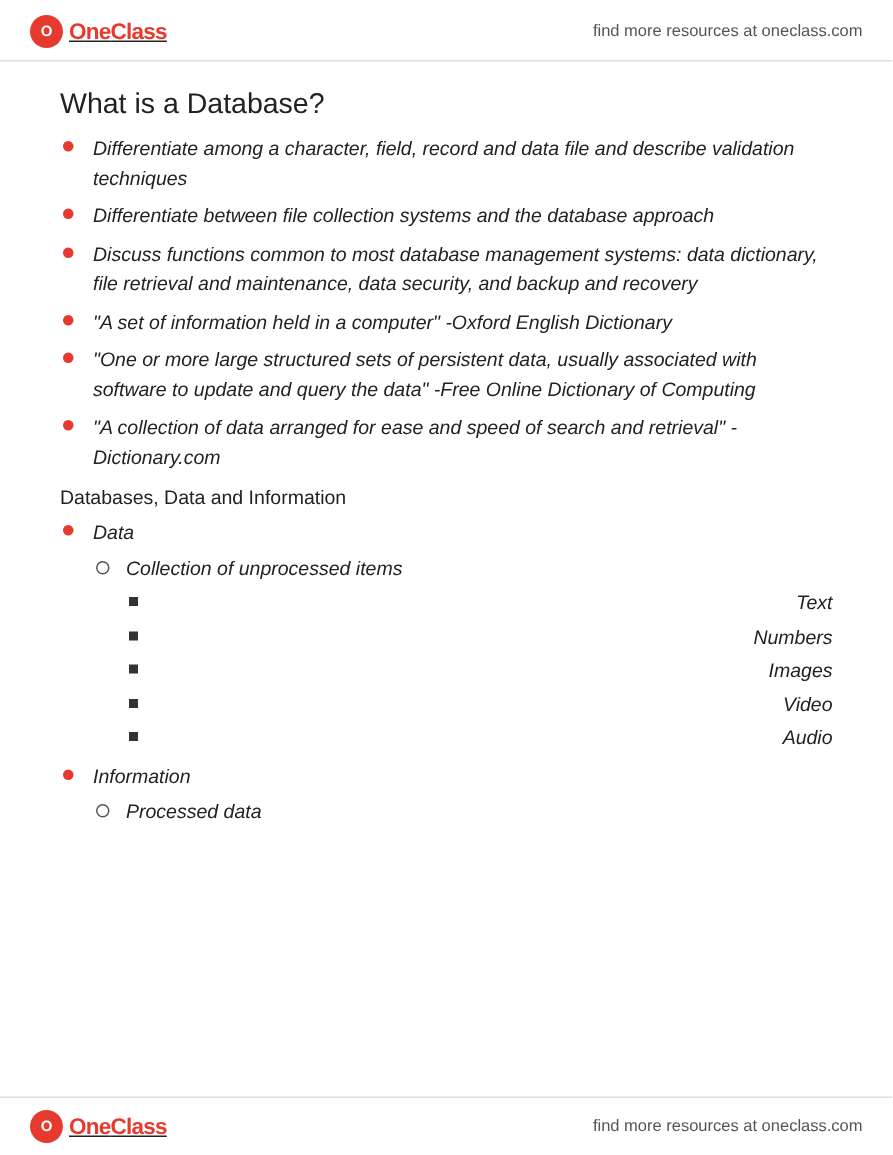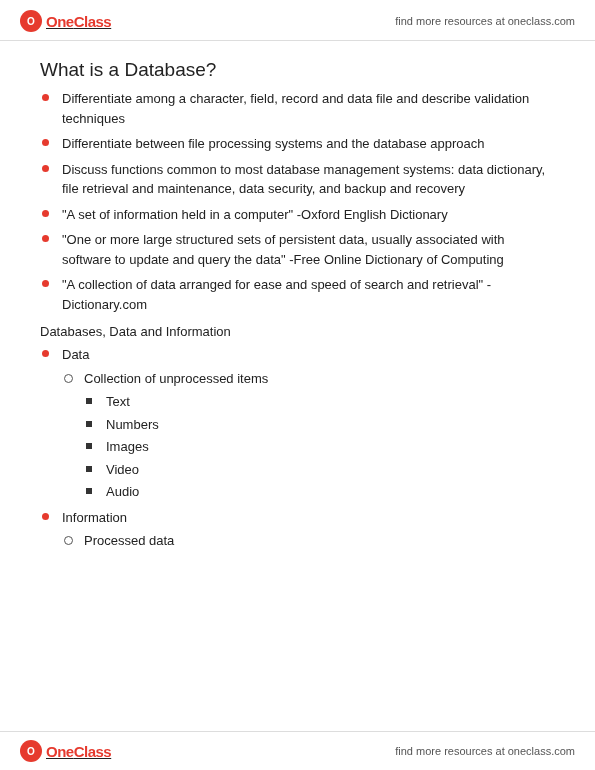--- a/index.html
+++ b/index.html
@@ -84,20 +84,21 @@
       font-size: 19px;
       font-weight: normal;
       margin-bottom: 8px;
       color: #222;
     }
 
     ul.main-list {
       list-style: none;
       padding-left: 0;
       margin-bottom: 10px;
+      font-style: italic;
     }
 
     ul.main-list > li {
       position: relative;
       padding-left: 22px;
       margin-bottom: 6px;
       line-height: 1.5;
     }
 
     ul.main-list > li::before {
@@ -135,20 +136,21 @@
       left: 2px;
       top: 5px;
       background: transparent;
     }
 
     
     ul.sub-list-2 {
       list-style: none;
       padding-left: 0;
       margin-top: 4px;
+      text-align: right;
     }
 
     ul.sub-list-2 > li {
       position: relative;
       padding-left: 22px;
       margin-bottom: 3px;
       line-height: 1.5;
     }
 
     ul.sub-list-2 > li::before {
@@ -191,21 +193,21 @@
 
 <div class="content">
 
   <p class="section-title">What is a Database?</p>
 
   <ul class="main-list">
     <li>
       <span>Differentiate among a character, field, record and data file and describe validation techniques</span>
     </li>
     <li>
-      <span>Differentiate between file processing systems and the database approach</span>
+      <span>Differentiate between file collection systems and the database approach</span>
     </li>
     <li>
       <span>Discuss functions common to most database management systems: data dictionary, file retrieval and maintenance, data security, and backup and recovery</span>
     </li>
     <li>
       <span>"A set of information held in a computer" -Oxford English Dictionary</span>
     </li>
     <li>
       <span>"One or more large structured sets of persistent data, usually associated with software to update and query the data" -Free Online Dictionary of Computing</span>
     </li>

